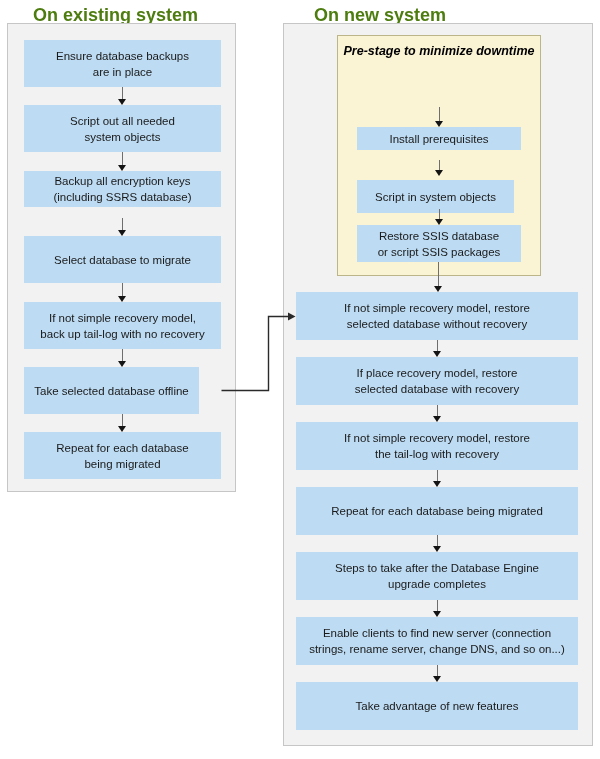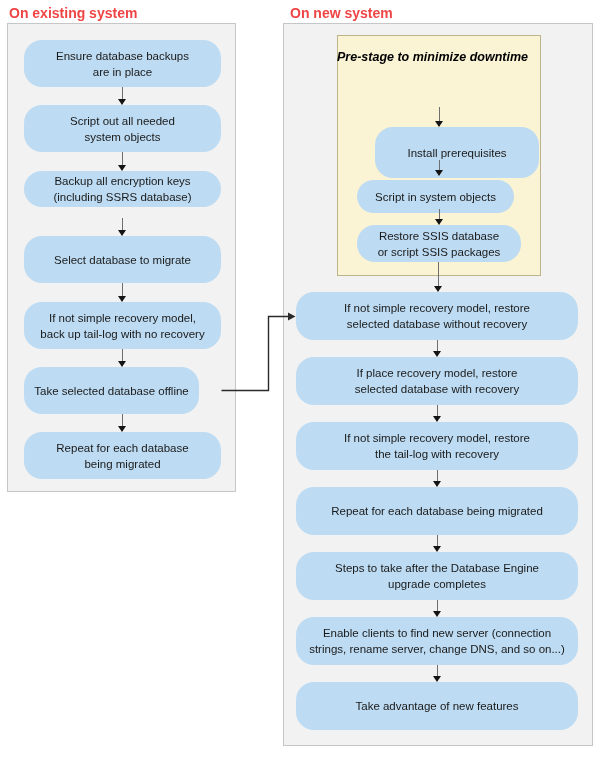--- a/index.html
+++ b/index.html
@@ -20,60 +20,59 @@
     background:#e9e9e9;
   }
   .stage{
     position:relative;
     width:600px;height:759px;
     background:var(--page-bg);
     overflow:hidden;
   }
   .col-title{
     position:absolute;
-    font-size:14px;
+    font-size:18px;
     font-weight:700;
-    color:#ef4444;
+    color:#4d7c0f;
     white-space:nowrap;
+    margin-left:24px;
   }
   .panel{
     position:absolute;
     background:var(--panel-bg);
     border:1px solid var(--panel-border);
     box-sizing:border-box;
   }
   .box{
     position:absolute;
     background:var(--box-blue);
     color:var(--text);
     font-size:11.5px;
     line-height:16px;
     display:flex;
     align-items:center;
     justify-content:center;
     text-align:center;
     white-space:pre-line;
     box-sizing:border-box;
-    border-radius:18px;
   }
   .prestage{
     position:absolute;
     background:var(--prestage-bg);
     border:1px solid var(--prestage-border);
     box-sizing:border-box;
   }
   .prestage-title{
     position:absolute;
     font-size:12.5px;
     font-weight:700;
     font-style:italic;
     color:#000;
-    text-align:left;
+    text-align:center;
     white-space:nowrap;
-    margin-top:6px;
   }
   .varrow{
     position:absolute;
     width:9px;
   }
   .varrow::before{
     content:"";
     position:absolute;
     left:50%;
     top:0;
@@ -127,21 +126,21 @@
   <div class="varrow" style="left:118px;top:218px;height:18px"></div>
   <div class="varrow" style="left:118px;top:283px;height:19px"></div>
   <div class="varrow" style="left:118px;top:349px;height:18px"></div>
   <div class="varrow" style="left:118px;top:414px;height:18px"></div>
 
   <div class="panel" style="left:283px;top:23px;width:310px;height:723px"></div>
 
   <div class="prestage" style="left:337px;top:35px;width:204px;height:241px"></div>
   <div class="prestage-title" style="left:337px;top:44px;width:204px">Pre-stage to minimize downtime</div>
 
-  <div class="box" style="left:375px;top:127px;width:164px;height:51px">Install prerequisites</div>
+  <div class="box" style="left:357px;top:127px;width:164px;height:23px">Install prerequisites</div>
   <div class="box" style="left:357px;top:180px;width:157px;height:33px">Script in system objects</div>
   <div class="box" style="left:357px;top:225px;width:164px;height:37px">Restore SSIS database
 or script SSIS packages</div>
 
   <div class="varrow" style="left:435px;top:107px;height:20px"></div>
   <div class="varrow" style="left:435px;top:160px;height:16px"></div>
   <div class="varrow" style="left:435px;top:209px;height:16px"></div>
 
   <div class="varrow" style="left:434px;top:262px;height:30px"></div>
 

